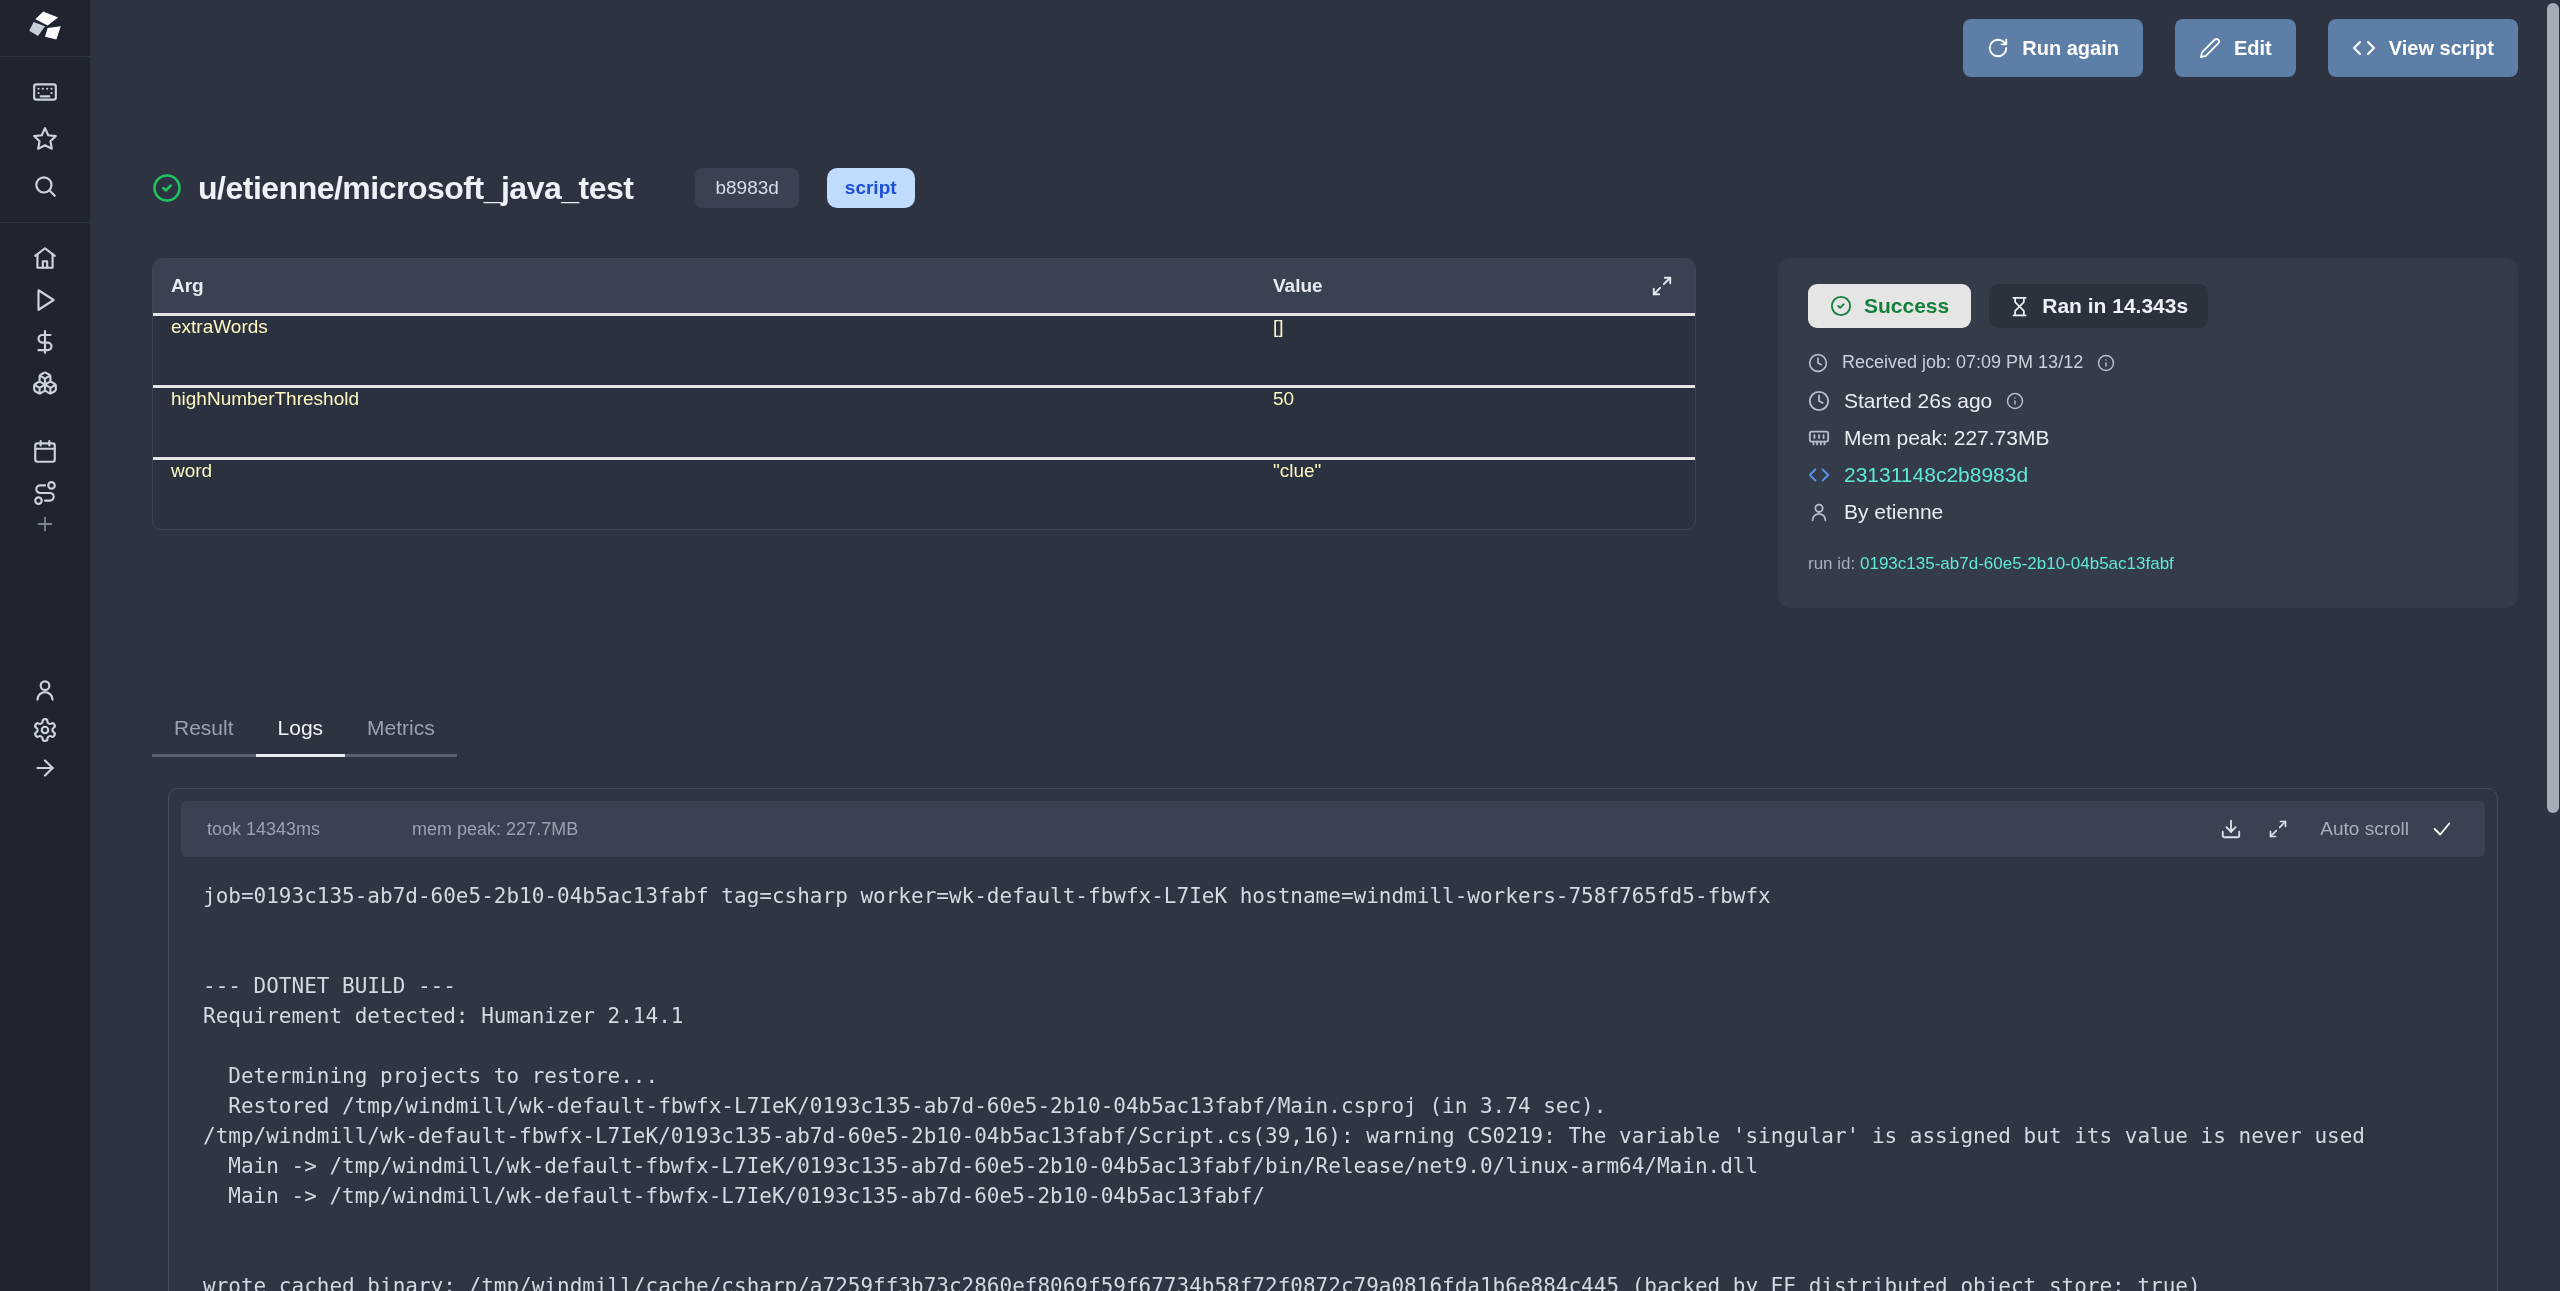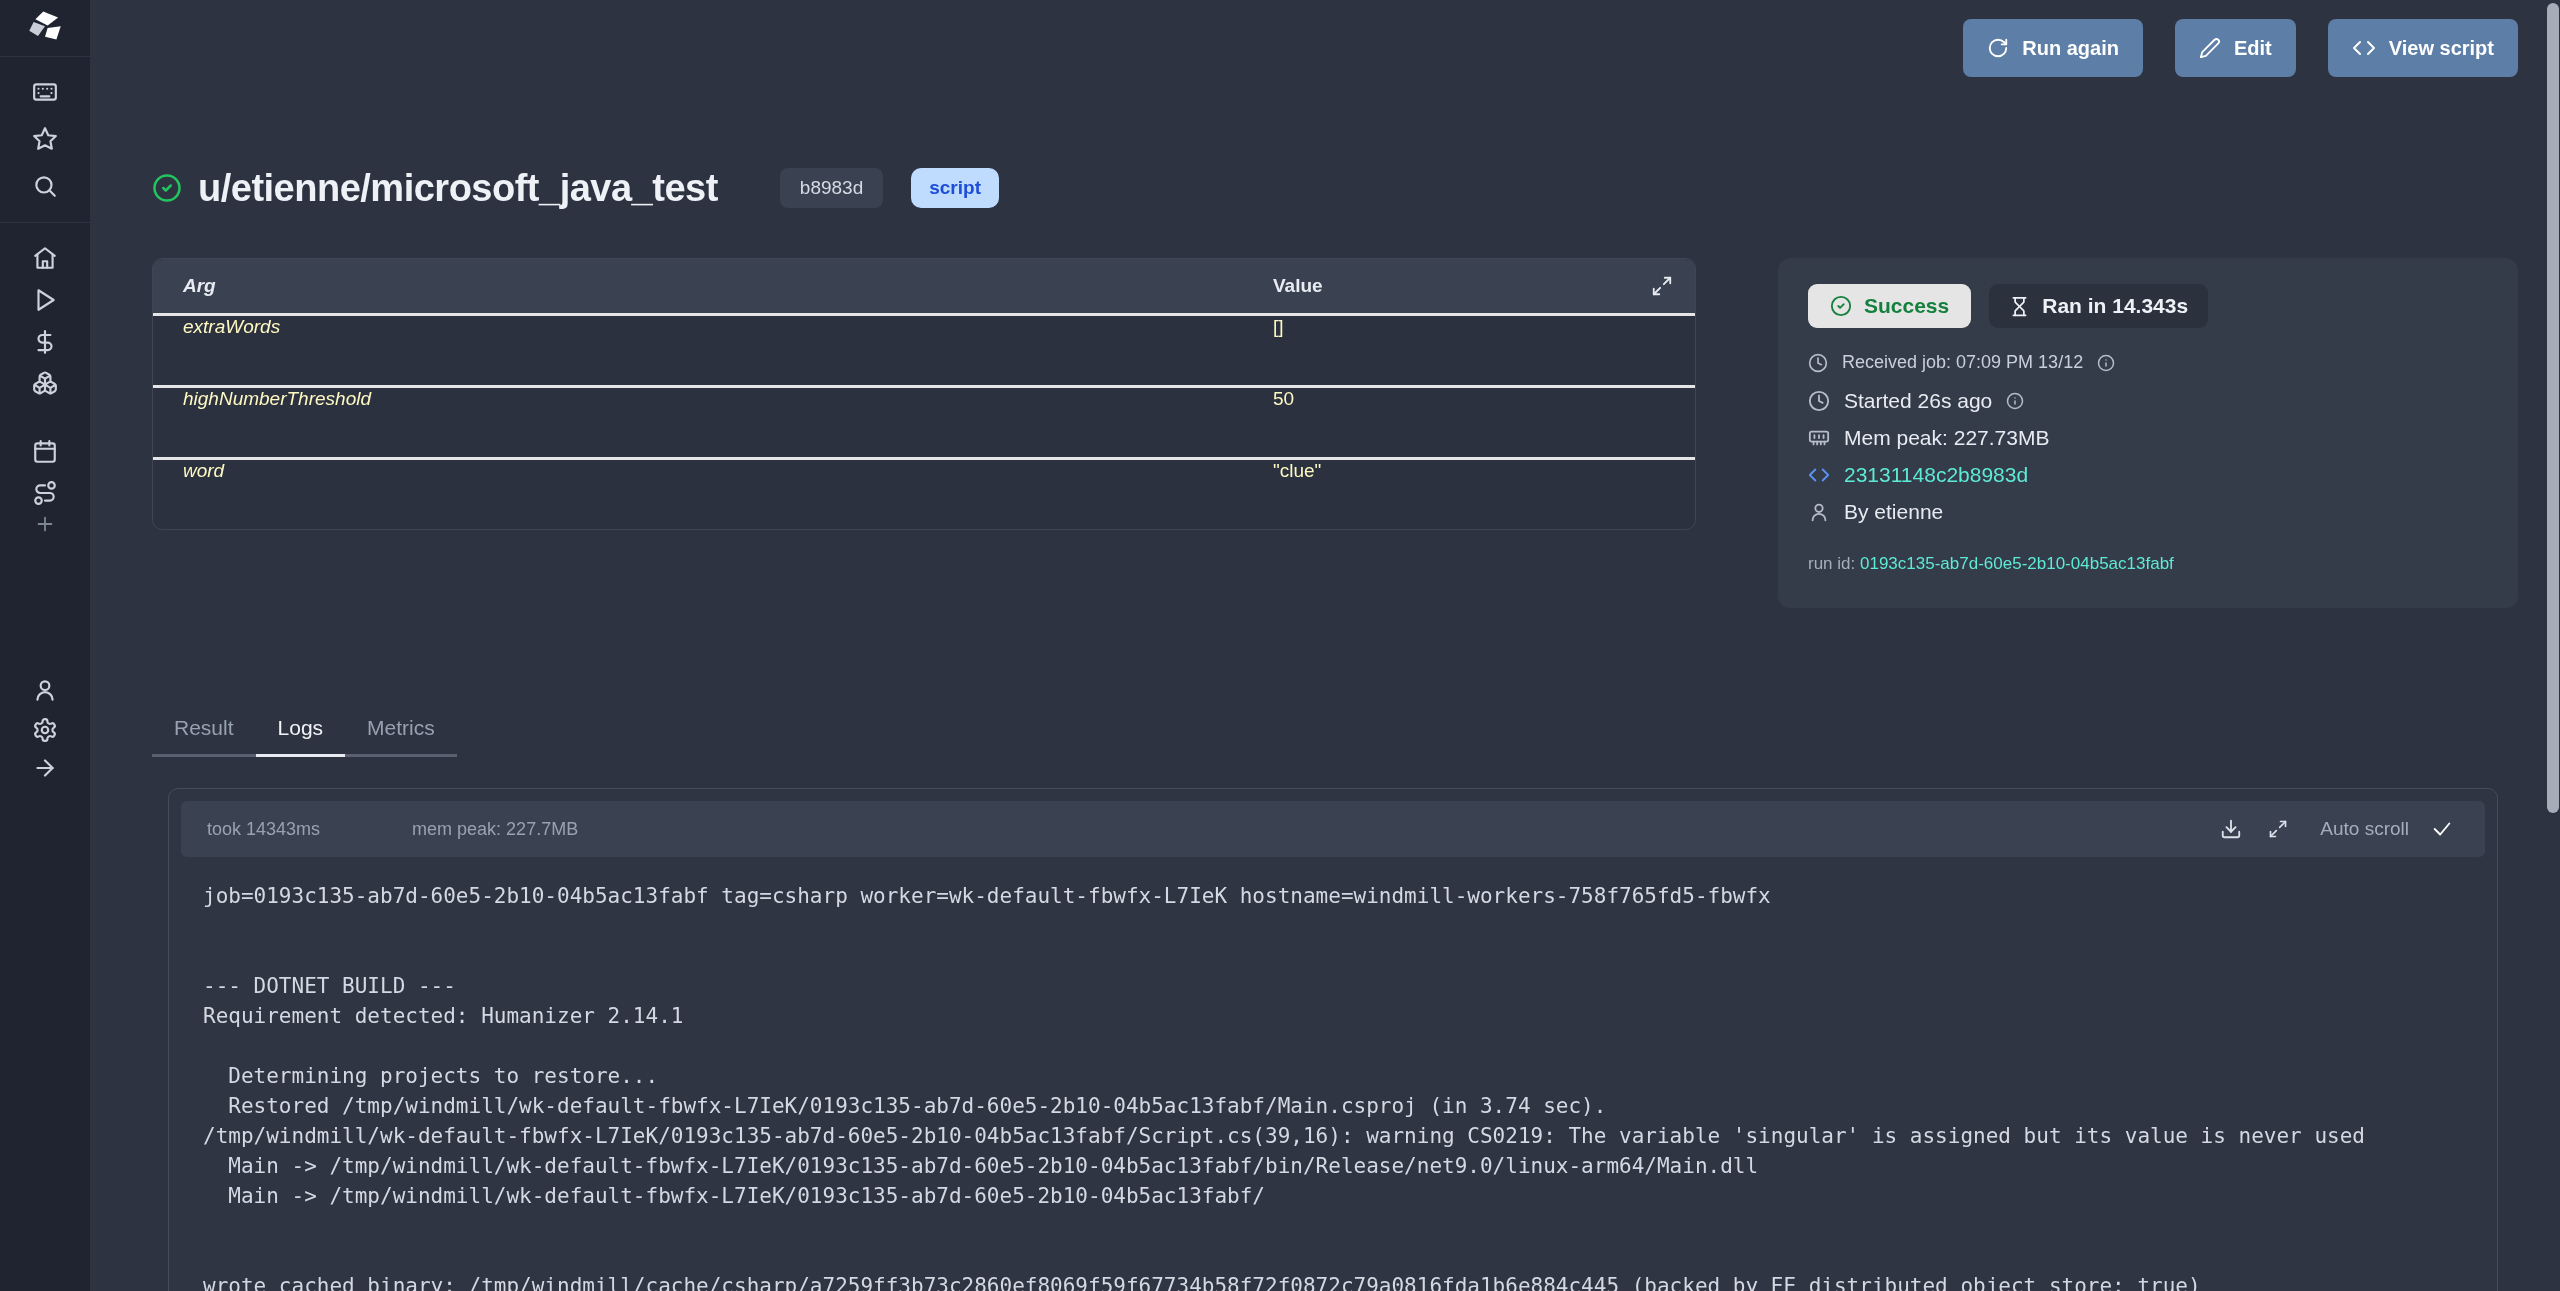--- a/index.html
+++ b/index.html
@@ -29,29 +29,29 @@
   .header-actions { position:absolute; top:19px; right:42px; display:flex; gap:32px; }
   .btn {
     display:inline-flex; align-items:center; gap:13px;
     background:#5d7ea7; color:#ffffff; border:none; border-radius:8px;
     height:58px; padding:0 24px; font-size:20px; font-weight:600;
   }
 
   
   .title-row { position:absolute; left:152px; top:160px; height:56px; display:flex; align-items:center; }
   .title-check { color:#22c55e; margin-right:16px; }
-  h1.page-title { margin:0; font-size:38px; font-weight:700; letter-spacing:-0.5px; color:#eef1f6; }
+  h1.page-title { margin:0; font-size:32px; font-weight:700; letter-spacing:-0.5px; color:#eef1f6; }
   .badge-version { margin-left:62px; background:#3a4252; color:#d6dbe4; font-size:19px; padding:9px 20px; border-radius:8px; }
   .badge-kind { margin-left:28px; background:#bfdbfe; color:#1d4ed8; font-size:19px; font-weight:700; padding:9px 18px; border-radius:10px; }
 
   
   .args-table { position:absolute; left:152px; top:258px; width:1544px; border:1px solid #3e4654; border-radius:10px; overflow:hidden; background:#2b313e; }
   .t-head { position:relative; height:54px; background:#3a4150; display:flex; align-items:center; font-weight:700; font-size:19px; color:#e8ecf2; }
   .t-row { position:relative; height:72px; border-top:3px solid #e5e5e5; display:flex; font-size:19px; color:#fef9c3; }
-  .cell-arg { padding-left:30px; width:1120px;font-style:italic; }
+  .cell-arg { padding-left:18px; width:1120px; }
   .expand-btn { position:absolute; right:22px; top:50%; transform:translateY(-50%); background:none; border:none; color:#e8ecf2; padding:0; }
 
   
   .status-card { position:absolute; left:1778px; top:258px; width:740px; height:350px; background:#343b49; border-radius:12px; padding:26px 30px; }
   .status-row { display:flex; align-items:center; gap:18px; }
   .success-badge { display:inline-flex; align-items:center; gap:12px; background:#e5e5e5; color:#15803d; font-weight:700; font-size:21px; height:44px; padding:0 22px; border-radius:9px; }
   .ran-chip { display:inline-flex; align-items:center; gap:12px; background:#2b313d; color:#eef1f6; font-weight:700; font-size:21px; height:44px; padding:0 20px; border-radius:9px; }
   .info-line { display:flex; align-items:center; gap:14px; }
   .info-icon { color:#b6bdc9; }
   .line-received { margin-top:24px; font-size:18px; color:#c9d0db; }

